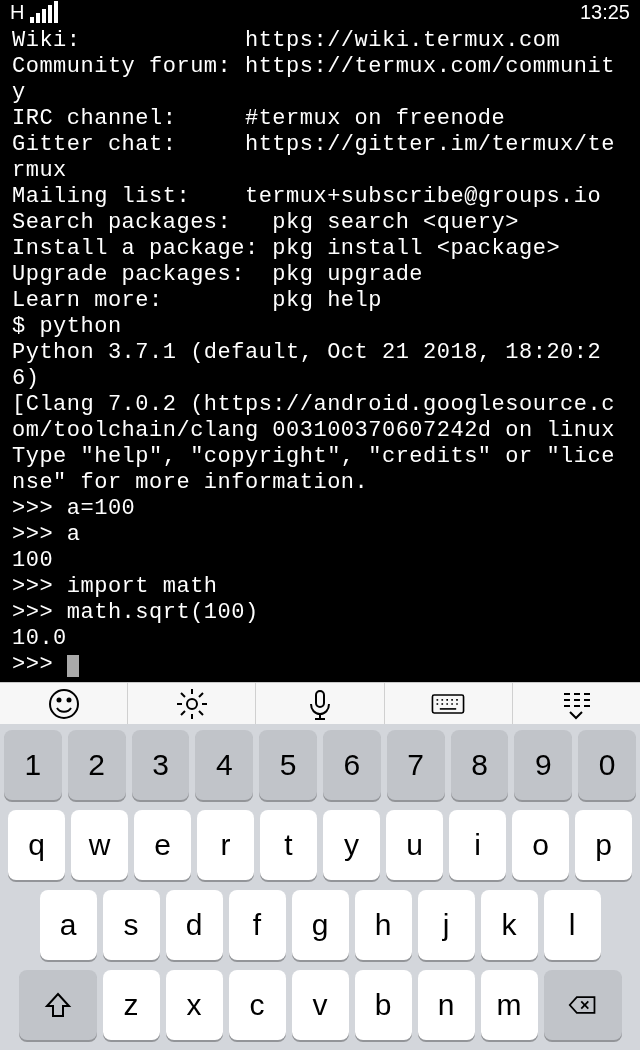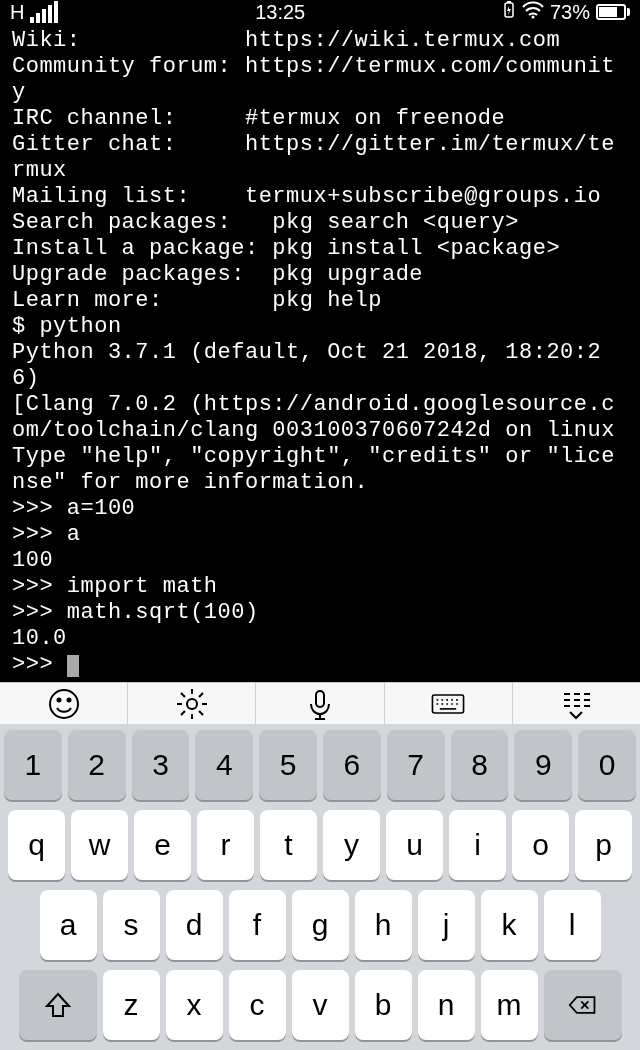--- a/index.html
+++ b/index.html
@@ -100,44 +100,20 @@
     <span>H</span>
     <span class="signal-bars">
       <span></span>
         <span></span>
         <span></span>
         <span></span>
         <span></span>
     </span>
   </div>
   <div>13:25</div>
-  <div class="status-right">
-    <span>
-      <svg width="14" height="18" viewBox="0 0 14 18">
-          <rect x="3" y="2" width="8" height="14" rx="2" fill="none" stroke="#fff" stroke-width="1.5"></rect>
-          <rect x="5" y="0" width="4" height="2" fill="#fff"></rect>
-          <path d="M7 5 L5 10 H7 L6 14 L9 8 H7 Z" fill="#fff"></path>
-        </svg>
-    </span>
-    <span>
-      <svg width="22" height="18" viewBox="0 0 22 18">
-          <path d="M1 6 C6 0 16 0 21 6" stroke="#fff" stroke-width="2" fill="none"></path>
-          <path d="M4 10 C8 6 14 6 18 10" stroke="#fff" stroke-width="2" fill="none"></path>
-          <path d="M7 14 C9 12 13 12 15 14" stroke="#fff" stroke-width="2" fill="none"></path>
-          <circle cx="11" cy="16" r="1.5" fill="#fff"></circle>
-        </svg>
-    </span>
-    <span>73%</span>
-    <span class="battery-icon">
-      <span class="battery-body">
-          <span class="battery-fill"></span>
-        </span>
-        <span class="battery-tip"></span>
-    </span>
-  </div>
 </div>
 
 <div class="terminal" id="terminal"><div>Wiki:            https://wiki.termux.com</div><div>Community forum: https://termux.com/community</div><div>IRC channel:     #termux on freenode</div><div>Gitter chat:     https://gitter.im/termux/termux</div><div>Mailing list:    termux+subscribe@groups.io</div><div></div><div>Search packages:   pkg search &lt;query&gt;</div><div>Install a package: pkg install &lt;package&gt;</div><div>Upgrade packages:  pkg upgrade</div><div>Learn more:        pkg help</div><div>$ python</div><div>Python 3.7.1 (default, Oct 21 2018, 18:20:26)</div><div>[Clang 7.0.2 (https://android.googlesource.com/toolchain/clang 003100370607242d on linux</div><div>Type "help", "copyright", "credits" or "license" for more information.</div><div>&gt;&gt;&gt; a=100</div><div>&gt;&gt;&gt; a</div><div>100</div><div>&gt;&gt;&gt; import math</div><div>&gt;&gt;&gt; math.sqrt(100)</div><div>10.0</div><div>&gt;&gt;&gt; <span class="cursor"></span></div></div>
 
 <div class="kb-toolbar">
   <div class="tool">
     <svg viewBox="0 0 36 36">
         <circle cx="18" cy="18" r="14"></circle>
         <circle cx="13" cy="14" r="1.5" fill="#000"></circle>
         <circle cx="23" cy="14" r="1.5" fill="#000"></circle>

